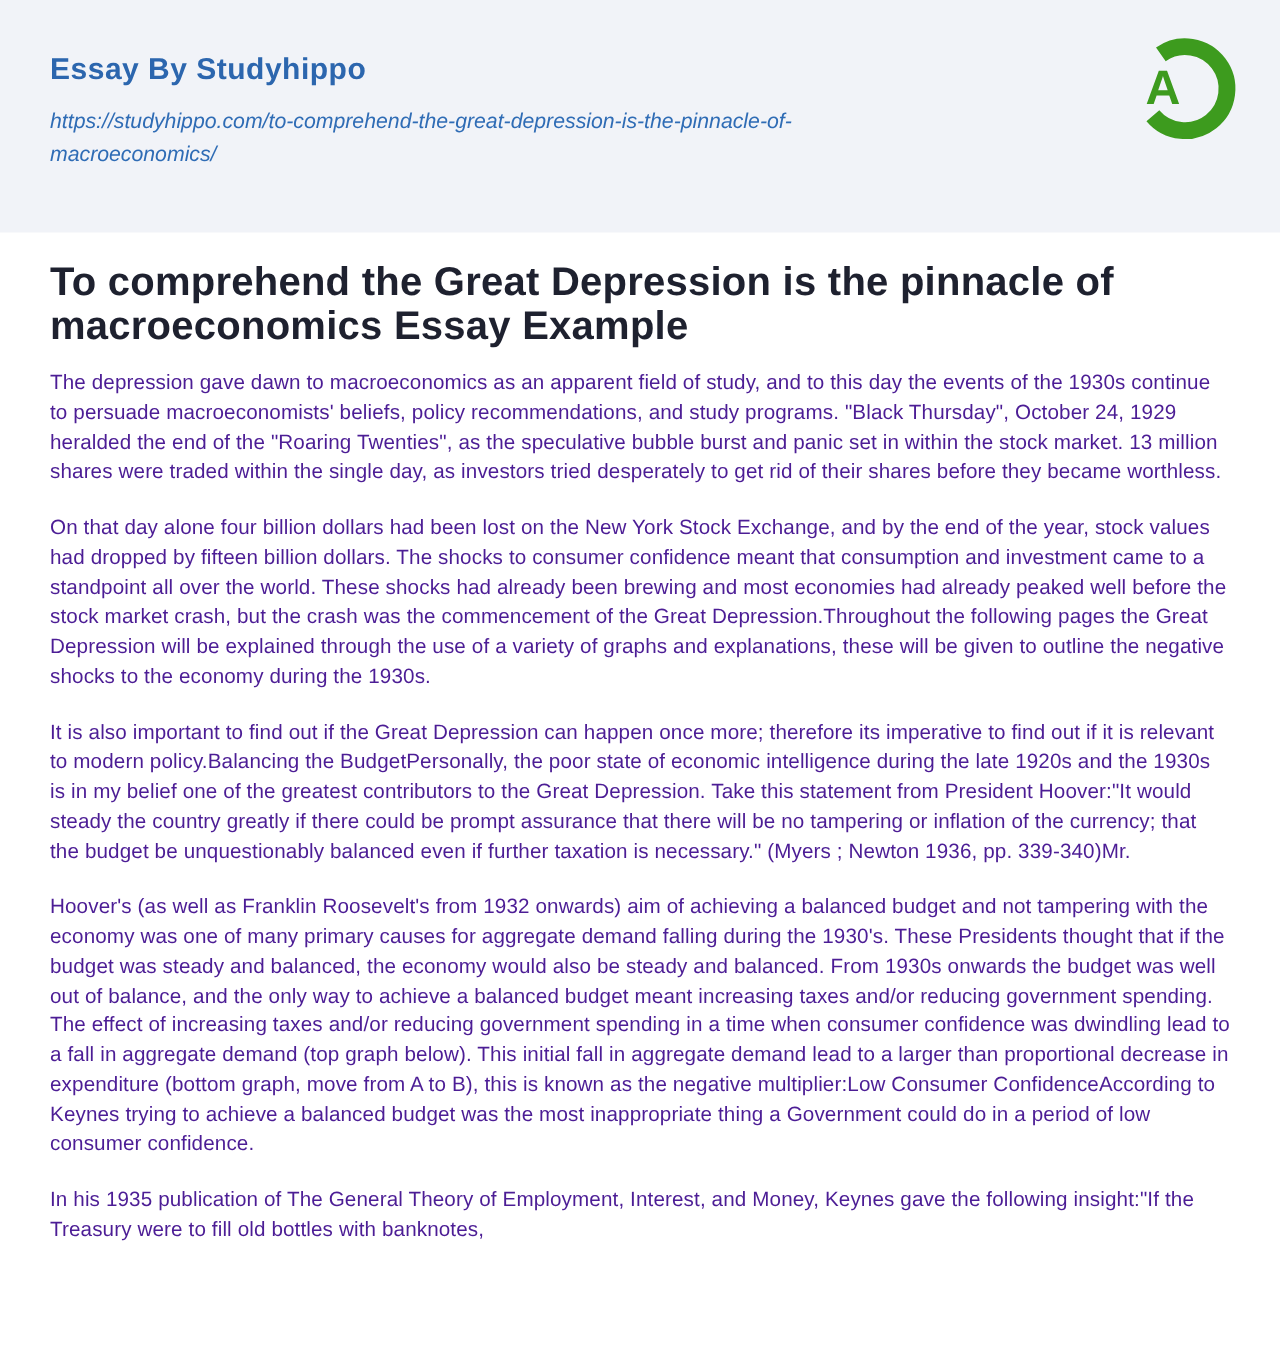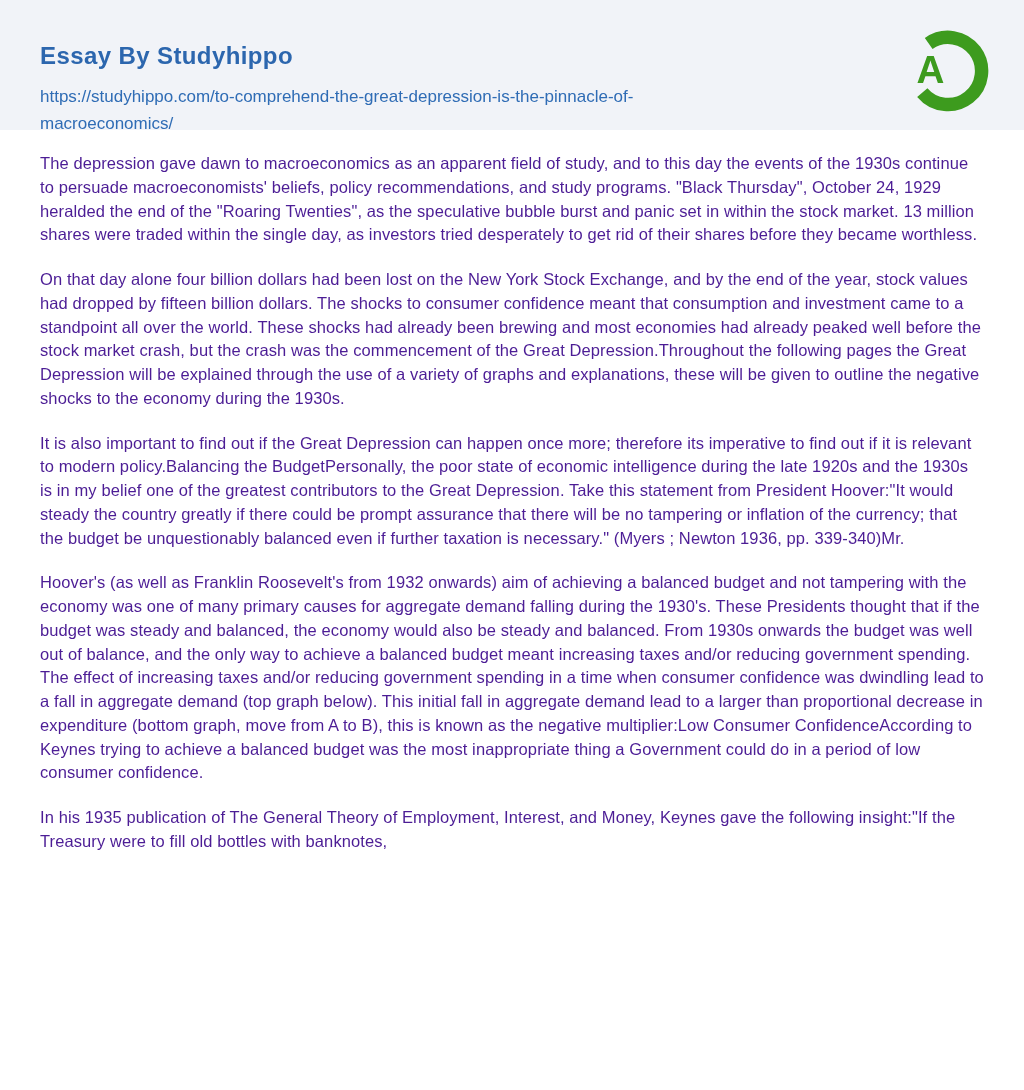--- a/index.html
+++ b/index.html
@@ -11,39 +11,40 @@
     font-family: "Liberation Sans", sans-serif;
   }
   .page {
     width: 1024px;
     height: 1090px;
     background: #ffffff;
   }
   .site-header {
     position: relative;
     width: 100%;
-    height: 130px;
+    height: 186px;
     background: #f1f3f8;
     padding: 42px 40px 0 40px;
   }
   .site-title {
     color: #2c66ae;
     font-size: 24px;
     font-weight: 700;
     letter-spacing: 0.4px;
   }
   .site-url {
     display: block;
     margin-top: 13px;
     max-width: 690px;
     color: #2f6cb5;
     font-size: 17px;
     line-height: 1.6;
     text-decoration: none;
     word-wrap: break-word;
+    font-style: italic;
   }
   .logo {
     position: absolute;
     top: 26px;
     right: 34px;
     width: 84px;
     height: 90px;
   }
   .logo svg { width: 100%; height: 100%; }
   .article {
@@ -79,20 +80,21 @@
     <div class="logo">
       <svg viewBox="0 0 100 100" aria-hidden="true">
 
         <path d="M 27 17.2 A 40 40 0 1 1 19.4 75.7" fill="none" stroke="#3d9b1e" stroke-width="16" stroke-linecap="butt"></path>
         <text x="29" y="64.5" text-anchor="middle" font-family="Liberation Sans, sans-serif" font-size="46" font-weight="bold" fill="#3d9b1e">A</text>
       </svg>
     </div>
   </header>
 
   <main class="article">
+    <h1 class="article-title">To comprehend the Great Depression is the pinnacle of macroeconomics Essay Example</h1>
 
     <div class="essay-body">
       <p>The depression gave dawn to macroeconomics as an apparent field of study, and to this day the events of the 1930s continue to persuade macroeconomists' beliefs, policy recommendations, and study programs. "Black Thursday", October 24, 1929 heralded the end of the "Roaring Twenties", as the speculative bubble burst and panic set in within the stock market. 13 million shares were traded within the single day, as investors tried desperately to get rid of their shares before they became worthless.</p>
       <p>On that day alone four billion dollars had been lost on the New York Stock Exchange, and by the end of the year, stock values had dropped by fifteen billion dollars. The shocks to consumer confidence meant that consumption and investment came to a standpoint all over the world. These shocks had already been brewing and most economies had already peaked well before the stock market crash, but the crash was the commencement of the Great Depression.Throughout the following pages the Great Depression will be explained through the use of a variety of graphs and explanations, these will be given to outline the negative shocks to the economy during the 1930s.</p>
       <p>It is also important to find out if the Great Depression can happen once more; therefore its imperative to find out if it is relevant to modern policy.Balancing the BudgetPersonally, the poor state of economic intelligence during the late 1920s and the 1930s is in my belief one of the greatest contributors to the Great Depression. Take this statement from President Hoover:"It would steady the country greatly if there could be prompt assurance that there will be no tampering or inflation of the currency; that the budget be unquestionably balanced even if further taxation is necessary." (Myers ; Newton 1936, pp. 339-340)Mr.</p>
       <p>Hoover's (as well as Franklin Roosevelt's from 1932 onwards) aim of achieving a balanced budget and not tampering with the economy was one of many primary causes for aggregate demand falling during the 1930's. These Presidents thought that if the budget was steady and balanced, the economy would also be steady and balanced. From 1930s onwards the budget was well out of balance, and the only way to achieve a balanced budget meant increasing taxes and/or reducing government spending. The effect of increasing taxes and/or reducing government spending in a time when consumer confidence was dwindling lead to a fall in aggregate demand (top graph below). This initial fall in aggregate demand lead to a larger than proportional decrease in expenditure (bottom graph, move from A to B), this is known as the negative multiplier:Low Consumer ConfidenceAccording to Keynes trying to achieve a balanced budget was the most inappropriate thing a Government could do in a period of low consumer confidence.</p>
       <p>In his 1935 publication of The General Theory of Employment, Interest, and Money, Keynes gave the following insight:"If the Treasury were to fill old bottles with banknotes,</p>
     </div>
   </main>
 

